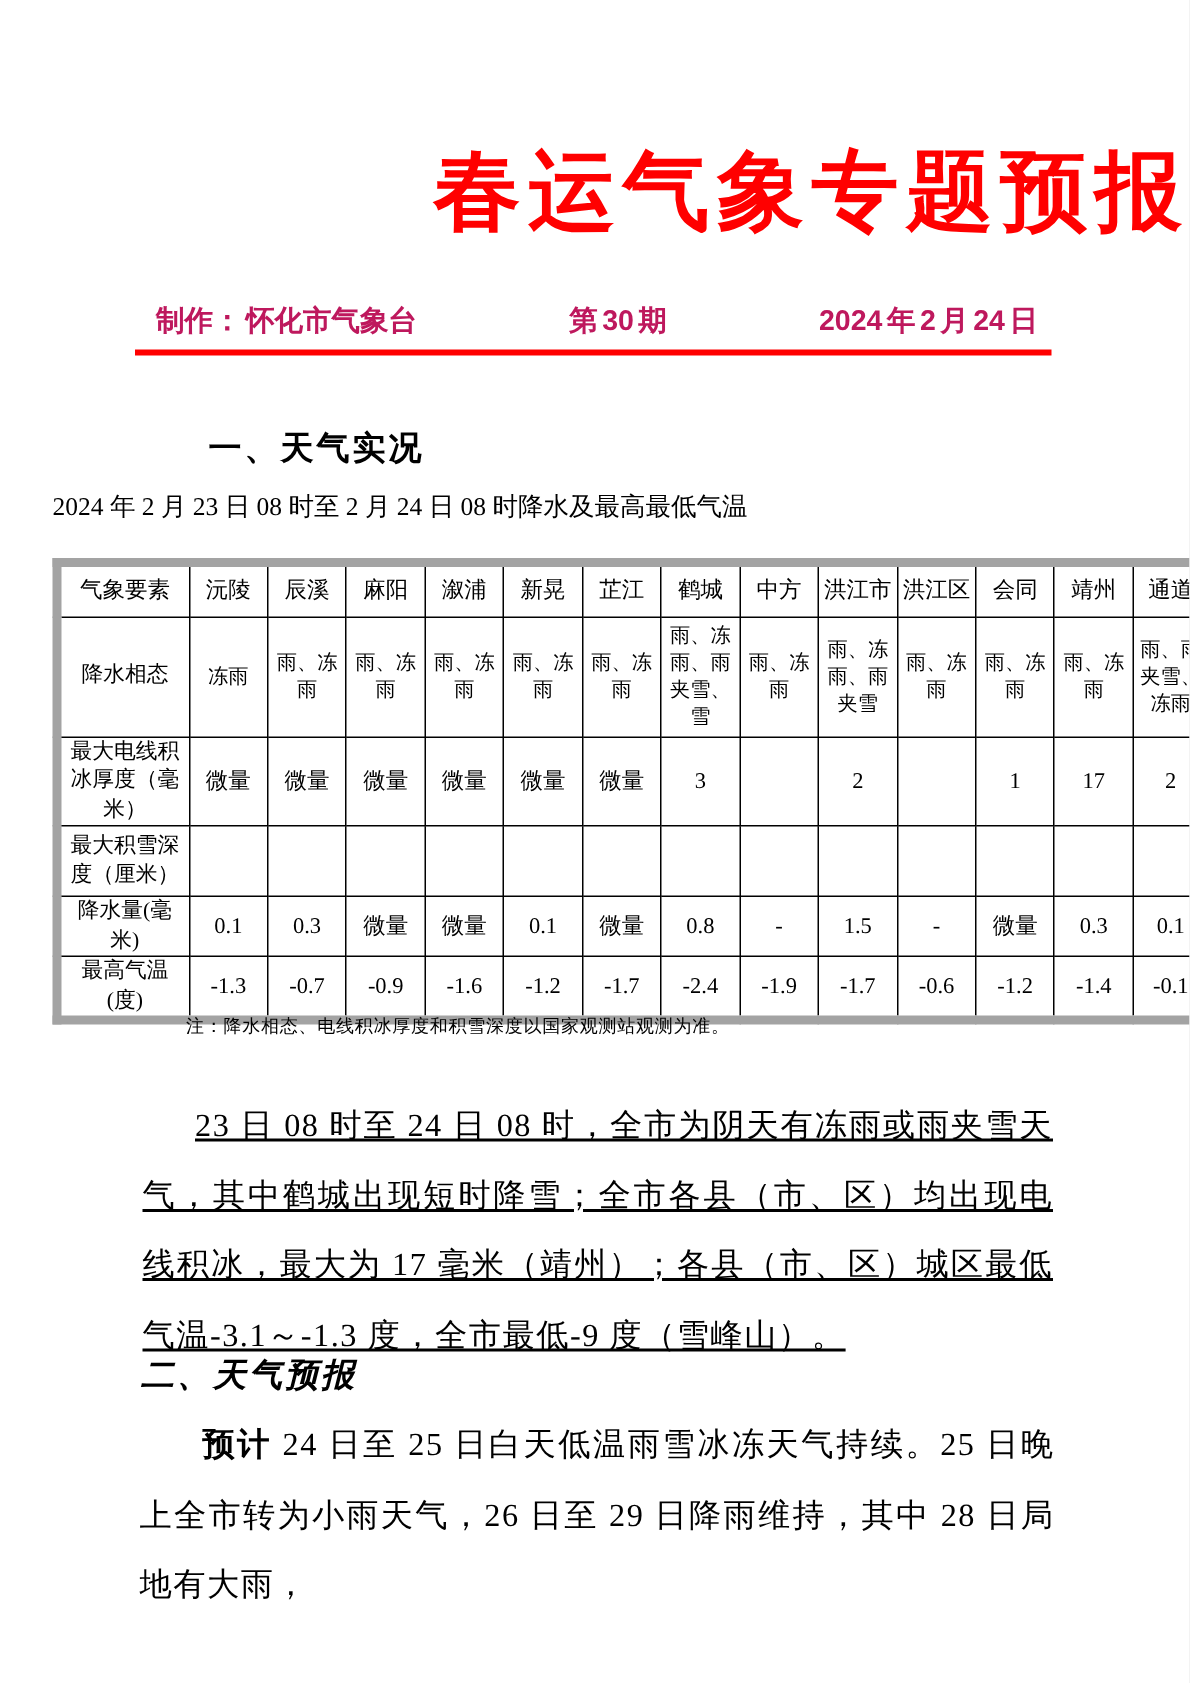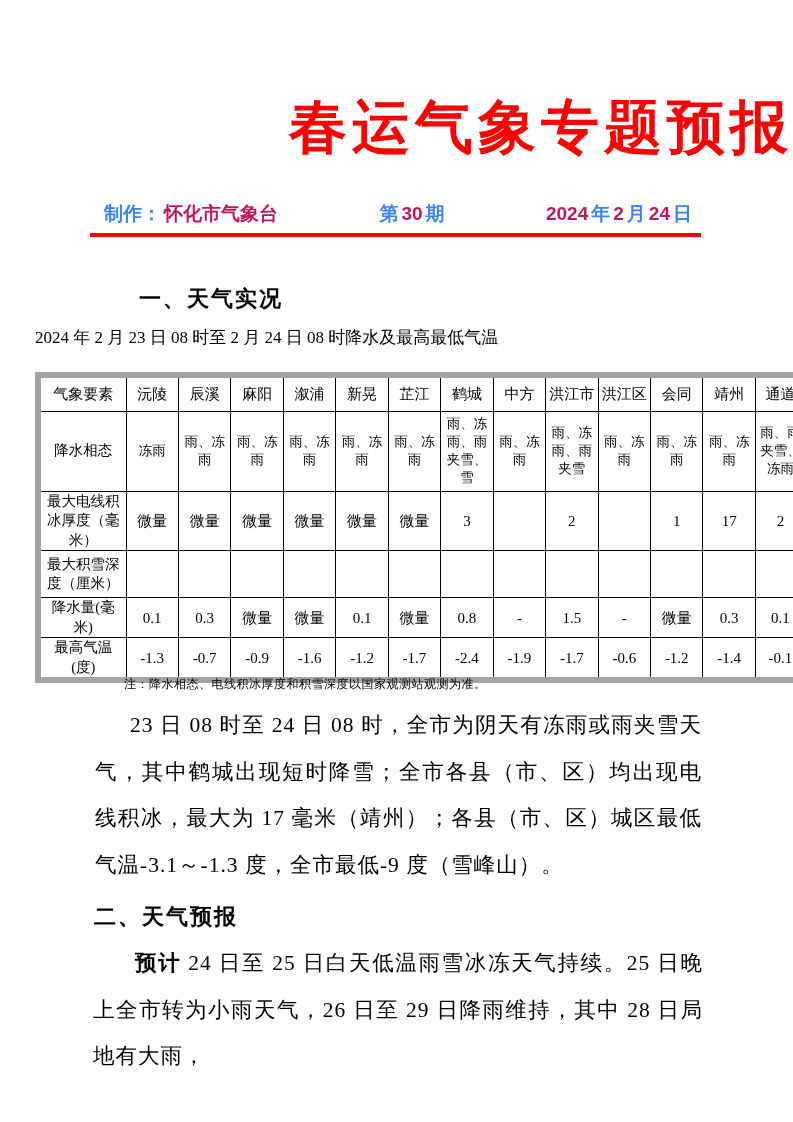--- a/index.html
+++ b/index.html
@@ -31,38 +31,38 @@
     top: 201px; left: 104px;
     width: 588px;
     display: flex;
     justify-content: space-between;
     align-items: baseline;
     font-family: "Liberation Sans", "DejaVu Sans", sans-serif;
     font-weight: bold;
     font-size: 19px;
     white-space: nowrap;
   }
-  .masthead .red { color: #3b82f6; }
+  .masthead .red { color: #be185d; }
   .masthead .blk { color: #be185d; margin: 0 3px; }
   .red-rule {
     position: absolute;
     top: 233px; left: 90px;
     width: 611px; height: 4px;
     background: #ff0000;
   }
   .sec-heading {
     position: absolute;
     left: 94px;
     font-family: "Liberation Sans", "DejaVu Sans", sans-serif;
     font-size: 22px;
     font-weight: bold;
     letter-spacing: 2px;
   }
   .sec1-heading { top: 284px; margin-left: 45px; }
-  .sec2-heading { top: 902px; }
+  .sec2-heading { top: 902px; font-style: italic; }
   .table-title {
     position: absolute;
     top: 326px; left: 35px;
     width: 728px;
     text-align: left;
     font-size: 17px;
     font-weight: normal;
   }
   table.weather {
     position: absolute;
@@ -98,21 +98,21 @@
     font-size: 12px;
     letter-spacing: 0.5px;
   }
   .body-para {
     position: absolute;
     font-size: 21.5px;
     line-height: 46.5px;
     text-align: justify;
     letter-spacing: 1px;
   }
-  .para1 { top: 702px; left: 95px; width: 607px; text-indent: 35px; }
+  .para1 { top: 727px; left: 95px; width: 607px; text-indent: 35px; text-decoration: underline; }
   .para2 { top: 940px; left: 93px; width: 610px; text-indent: 42px; }
   .para-lead {
     font-weight: bold;
     font-family: "Liberation Sans", "DejaVu Sans", sans-serif;
   }
 </style>
 </head>
 <body>
 
 <div class="page">

